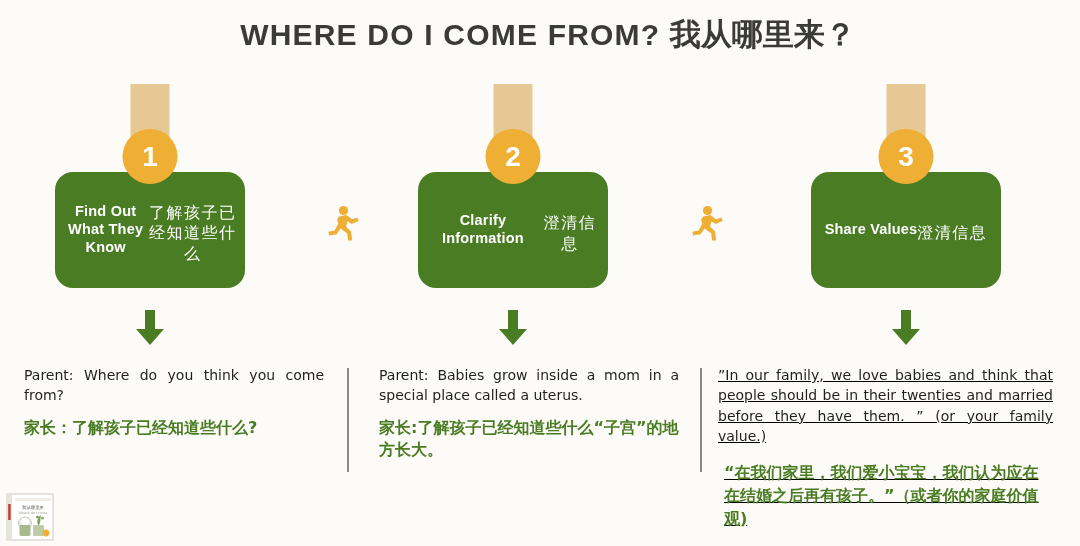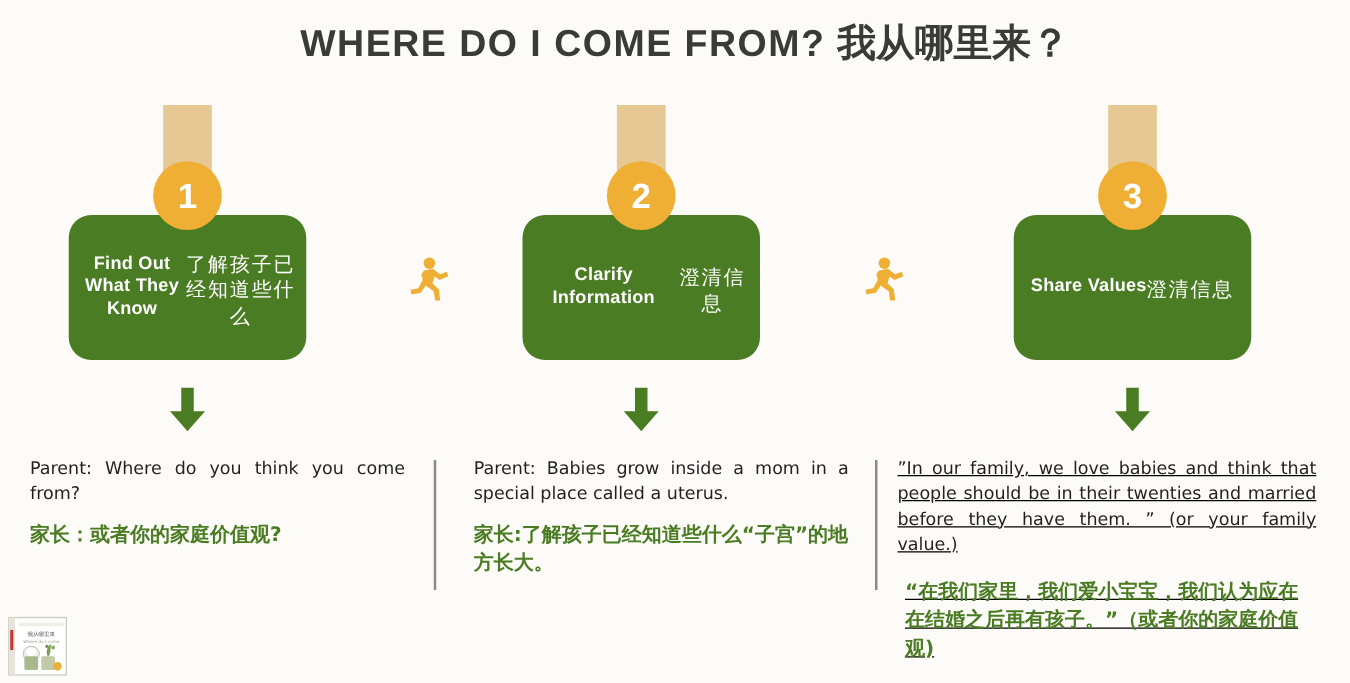--- a/index.html
+++ b/index.html
@@ -261,21 +261,21 @@
 </div>
 <div class="down-arrow arrow-3">
   <svg viewBox="0 0 34 36" width="34" height="36" aria-hidden="true">
     <path d="M12 0 H22 V19 H31 L17 35 L3 19 H12 Z" fill="#4A7C23"></path>
   </svg>
 </div>
 
 <div class="notes">
   <div class="note-col note-1">
     <div class="note-en">Parent: Where do you think you come from?</div>
-    <div class="note-zh">家长：或者你的家庭价值观?</div>
+    <div class="note-zh">家长：了解孩子已经知道些什么?</div>
   </div>
   <div class="note-col note-2">
     <div class="note-en">Parent: Babies grow inside a mom in a special place called a uterus.</div>
     <div class="note-zh">家长:了解孩子已经知道些什么“子宫”的地方长大。</div>
   </div>
   <div class="note-col note-3">
     <div class="note-en">”In our family, we love babies and think that people should be in their twenties and married before they have them. ” (or your family value.)</div>
     <div class="note-zh">“在我们家里，我们爱小宝宝，我们认为应在在结婚之后再有孩子。”（或者你的家庭价值观)</div>
   </div>
 </div>

